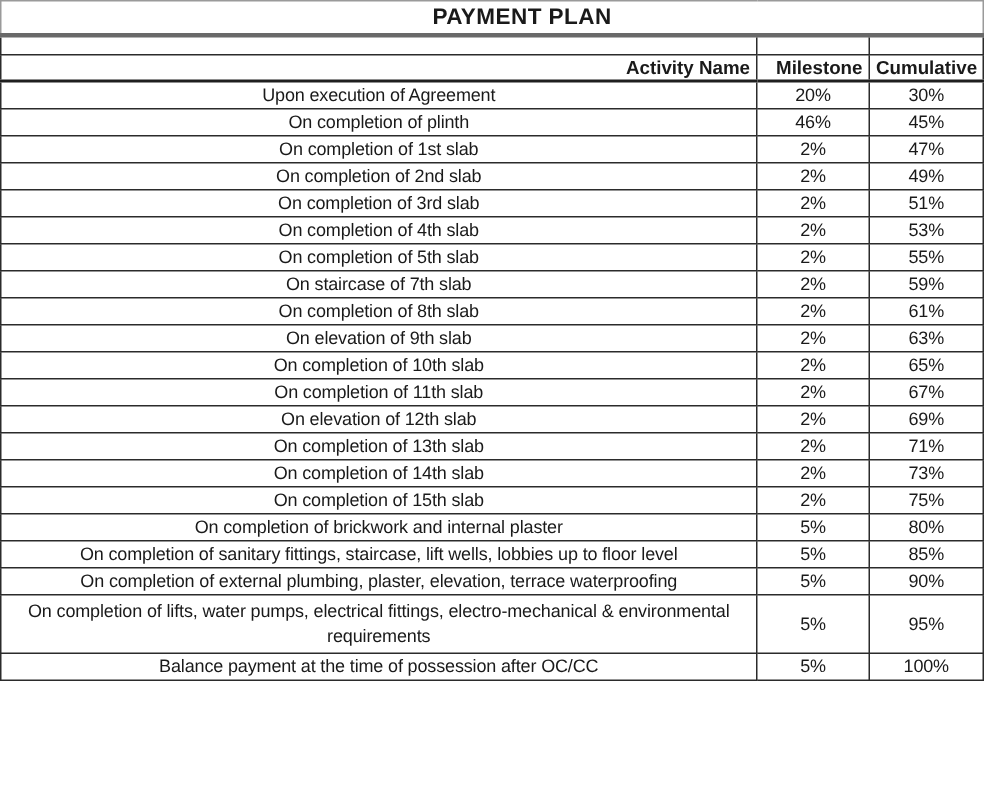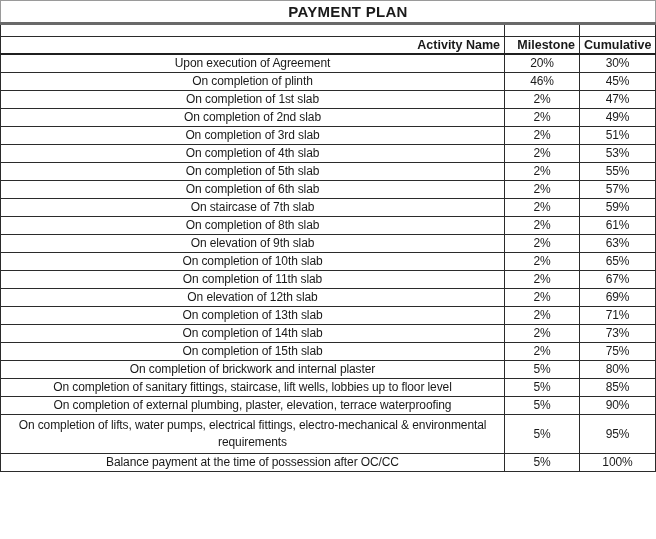--- a/index.html
+++ b/index.html
@@ -124,25 +124,20 @@
           <td>On completion of 4th slab</td>
           <td>2%</td>
           <td>53%</td>
         </tr>
         <tr>
           <td>On completion of 5th slab</td>
           <td>2%</td>
           <td>55%</td>
         </tr>
         <tr>
-          <td>On completion of 6th slab</td>
-          <td>2%</td>
-          <td>57%</td>
-        </tr>
-        <tr>
           <td>On staircase of 7th slab</td>
           <td>2%</td>
           <td>59%</td>
         </tr>
         <tr>
           <td>On completion of 8th slab</td>
           <td>2%</td>
           <td>61%</td>
         </tr>
         <tr>

